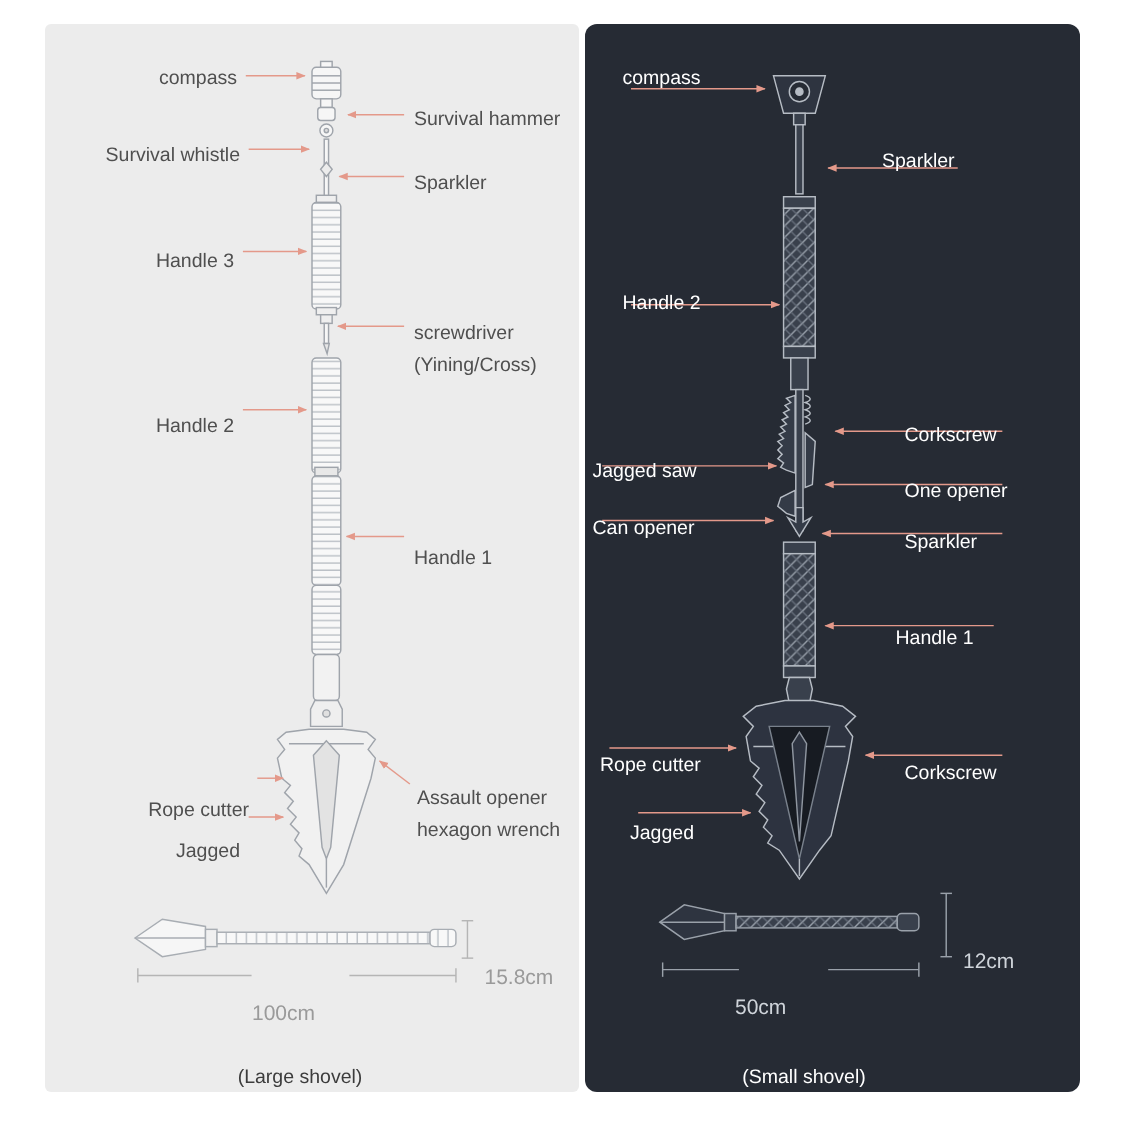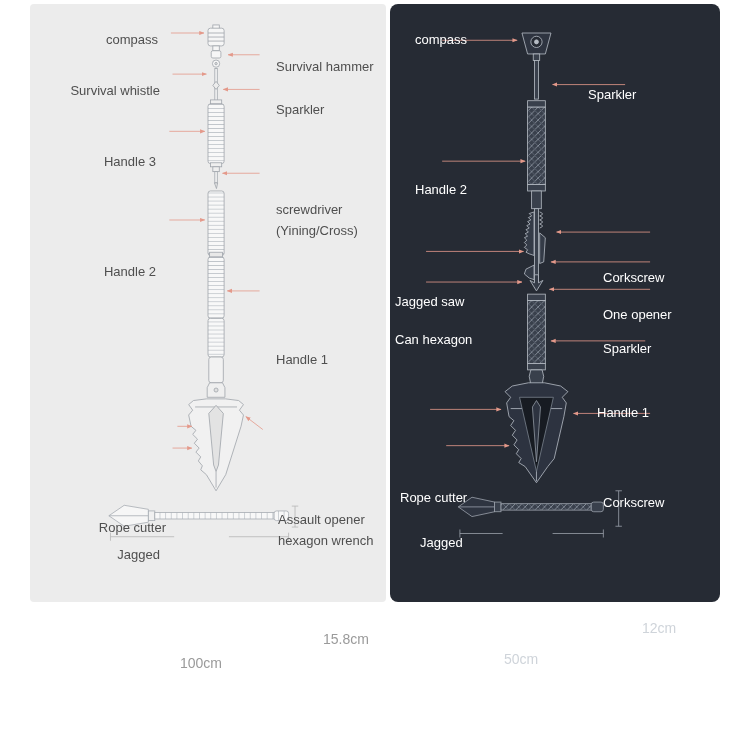--- a/index.html
+++ b/index.html
@@ -1,31 +1,31 @@
 <!DOCTYPE html>
 <html><head>
 <meta charset="utf-8">
 <style>
   *{margin:0;padding:0;box-sizing:border-box}
   html,body{width:750px;height:750px;background:#ffffff;font-family:"Liberation Sans",sans-serif;overflow:hidden}
   body{position:relative}
-  .panel{position:absolute;top:4px;height:598px}
+  .panel{position:absolute;top:16px;height:712px}
   .panel.left{left:30px;width:356px;background:#ececec;border-radius:4px}
   .panel.right{left:390px;width:330px;background:#262b34;border-radius:8px}
   svg.art{position:absolute;left:0;top:0;width:100%;height:100%;display:block}
   .lbl{position:absolute;font-size:13px;line-height:16px;white-space:nowrap}
   .left .lbl{color:#4f4f4f}
   .right .lbl{color:#ffffff}
   .dim{position:absolute;font-size:14px;line-height:13px;white-space:nowrap}
   .left .dim{color:#9a9a9a}
   .right .dim{color:#cfd4da}
   .caption{position:absolute;font-size:13px;text-align:center}
   .left .caption{color:#3c3c3c;left:0;width:340px;top:694px}
   .right .caption{color:#ffffff;left:0;width:292px;top:694px}
-  .ctr{text-align:center}
+  .ctr{text-align:left}
 </style>
 </head>
 <body>
 
 <section class="panel left">
 
   <svg class="art" viewBox="0 0 356 742">
     <defs>
       <pattern id="ribsL" width="20" height="5" patternUnits="userSpaceOnUse">
         <rect width="20" height="5" fill="#f8f8f8"></rect>
@@ -117,20 +117,21 @@
   <div class="lbl" style="left:246px;top:219px">(Yining/Cross)</div>
   <div class="lbl" style="right:230px;top:260px">Handle 2</div>
   <div class="lbl" style="left:246px;top:348px">Handle 1</div>
   <div class="lbl" style="right:220px;top:516px">Rope cutter</div>
   <div class="lbl" style="left:248px;top:508px">Assault opener</div>
   <div class="lbl" style="left:248px;top:529px">hexagon wrench</div>
   <div class="lbl" style="right:226px;top:543px">Jagged</div>
 
   <div class="dim ctr" style="left:138px;top:653px;width:66px">100cm</div>
   <div class="dim" style="left:293px;top:629px">15.8cm</div>
+  <div class="caption">(Large shovel)</div>
 </section>
 
 <section class="panel right">
 
   <svg class="art" viewBox="0 0 330 742">
     <defs>
       <pattern id="hatchR" width="8" height="8" patternUnits="userSpaceOnUse">
         <rect width="8" height="8" fill="#39404c"></rect>
         <path d="M0,8 L8,0" stroke="#99a1ab" stroke-width="1"></path>
         <path d="M0,0 L8,8" stroke="#646c79" stroke-width="1"></path>
@@ -204,22 +205,23 @@
       <line x1="30" y1="548" x2="108" y2="548" marker-end="url(#arwR)"></line>
     </g>
   </svg>
 
   <div class="lbl" style="left:25px;top:28px">compass</div>
   <div class="lbl" style="left:198px;top:83px">Sparkler</div>
   <div class="lbl" style="left:25px;top:178px">Handle 2</div>
   <div class="lbl" style="left:213px;top:266px">Corkscrew</div>
   <div class="lbl" style="left:5px;top:290px">Jagged saw</div>
   <div class="lbl" style="left:213px;top:303px">One opener</div>
-  <div class="lbl" style="left:5px;top:328px">Can hexagon</div>
+  <div class="lbl" style="left:5px;top:328px">Can opener</div>
   <div class="lbl" style="left:213px;top:337px">Sparkler</div>
   <div class="lbl" style="left:207px;top:401px">Handle 1</div>
   <div class="lbl" style="left:10px;top:486px">Rope cutter</div>
   <div class="lbl" style="left:213px;top:491px">Corkscrew</div>
   <div class="lbl" style="left:30px;top:531px">Jagged</div>
 
   <div class="dim ctr" style="left:100px;top:649px;width:62px">50cm</div>
   <div class="dim" style="left:252px;top:618px">12cm</div>
+  <div class="caption">(Small shovel)</div>
 </section>
 
 </body></html>

